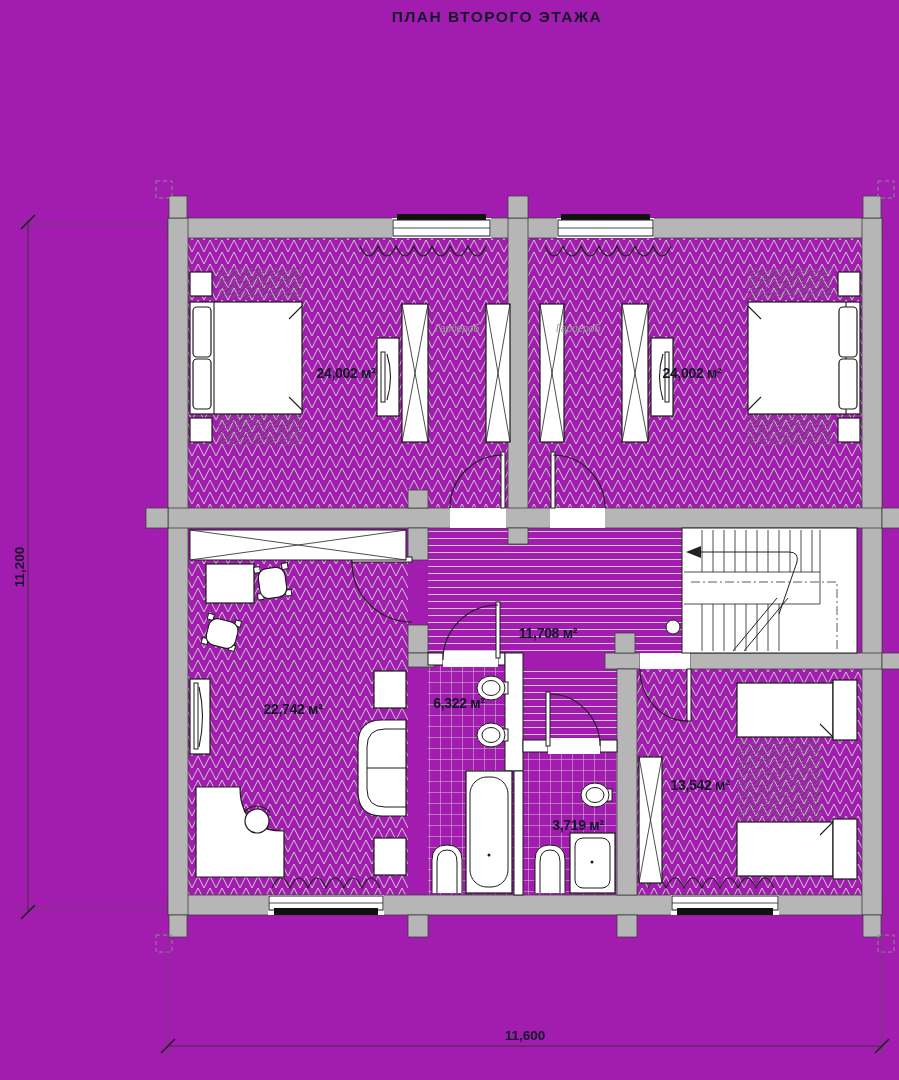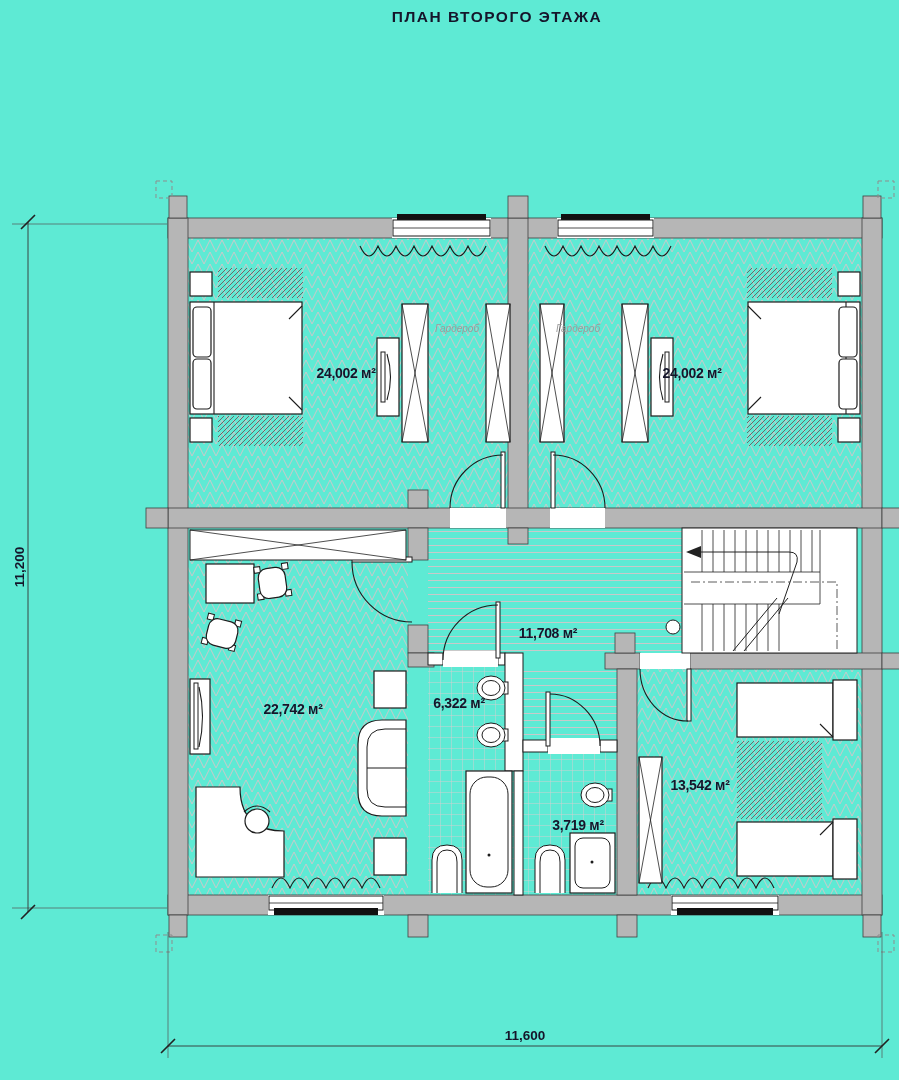--- a/index.html
+++ b/index.html
@@ -1,16 +1,16 @@
 <!DOCTYPE html>
 <html><head>
 <meta charset="utf-8">
 <style>
   html,body{margin:0;padding:0;background:#fff;}
-  #canvas{position:relative;width:899px;height:1080px;background:#5eead4;overflow:hidden;
+  #canvas{position:relative;width:899px;height:1080px;background:#a21caf;overflow:hidden;
           font-family:"Liberation Sans",sans-serif;}
   svg{display:block;}
   .w   {fill:#b6b6b6;stroke:#3f3f3f;stroke-width:.8;}
   .stub{fill:#b6b6b6;stroke:#3f3f3f;stroke-width:.8;}
   .dash{fill:none;stroke:#8d8d8d;stroke-width:1;stroke-dasharray:4,3;}
   .gap {fill:#ffffff;stroke:none;}
   .f2  {fill:#ffffff;stroke:#1c1c1c;stroke-width:1.2;}
   .ft  {fill:#ffffff;stroke:#1c1c1c;stroke-width:1;}
   .ln  {fill:none;stroke:#1c1c1c;stroke-width:1.1;}
   .st  {fill:none;stroke:#222;stroke-width:.8;}

